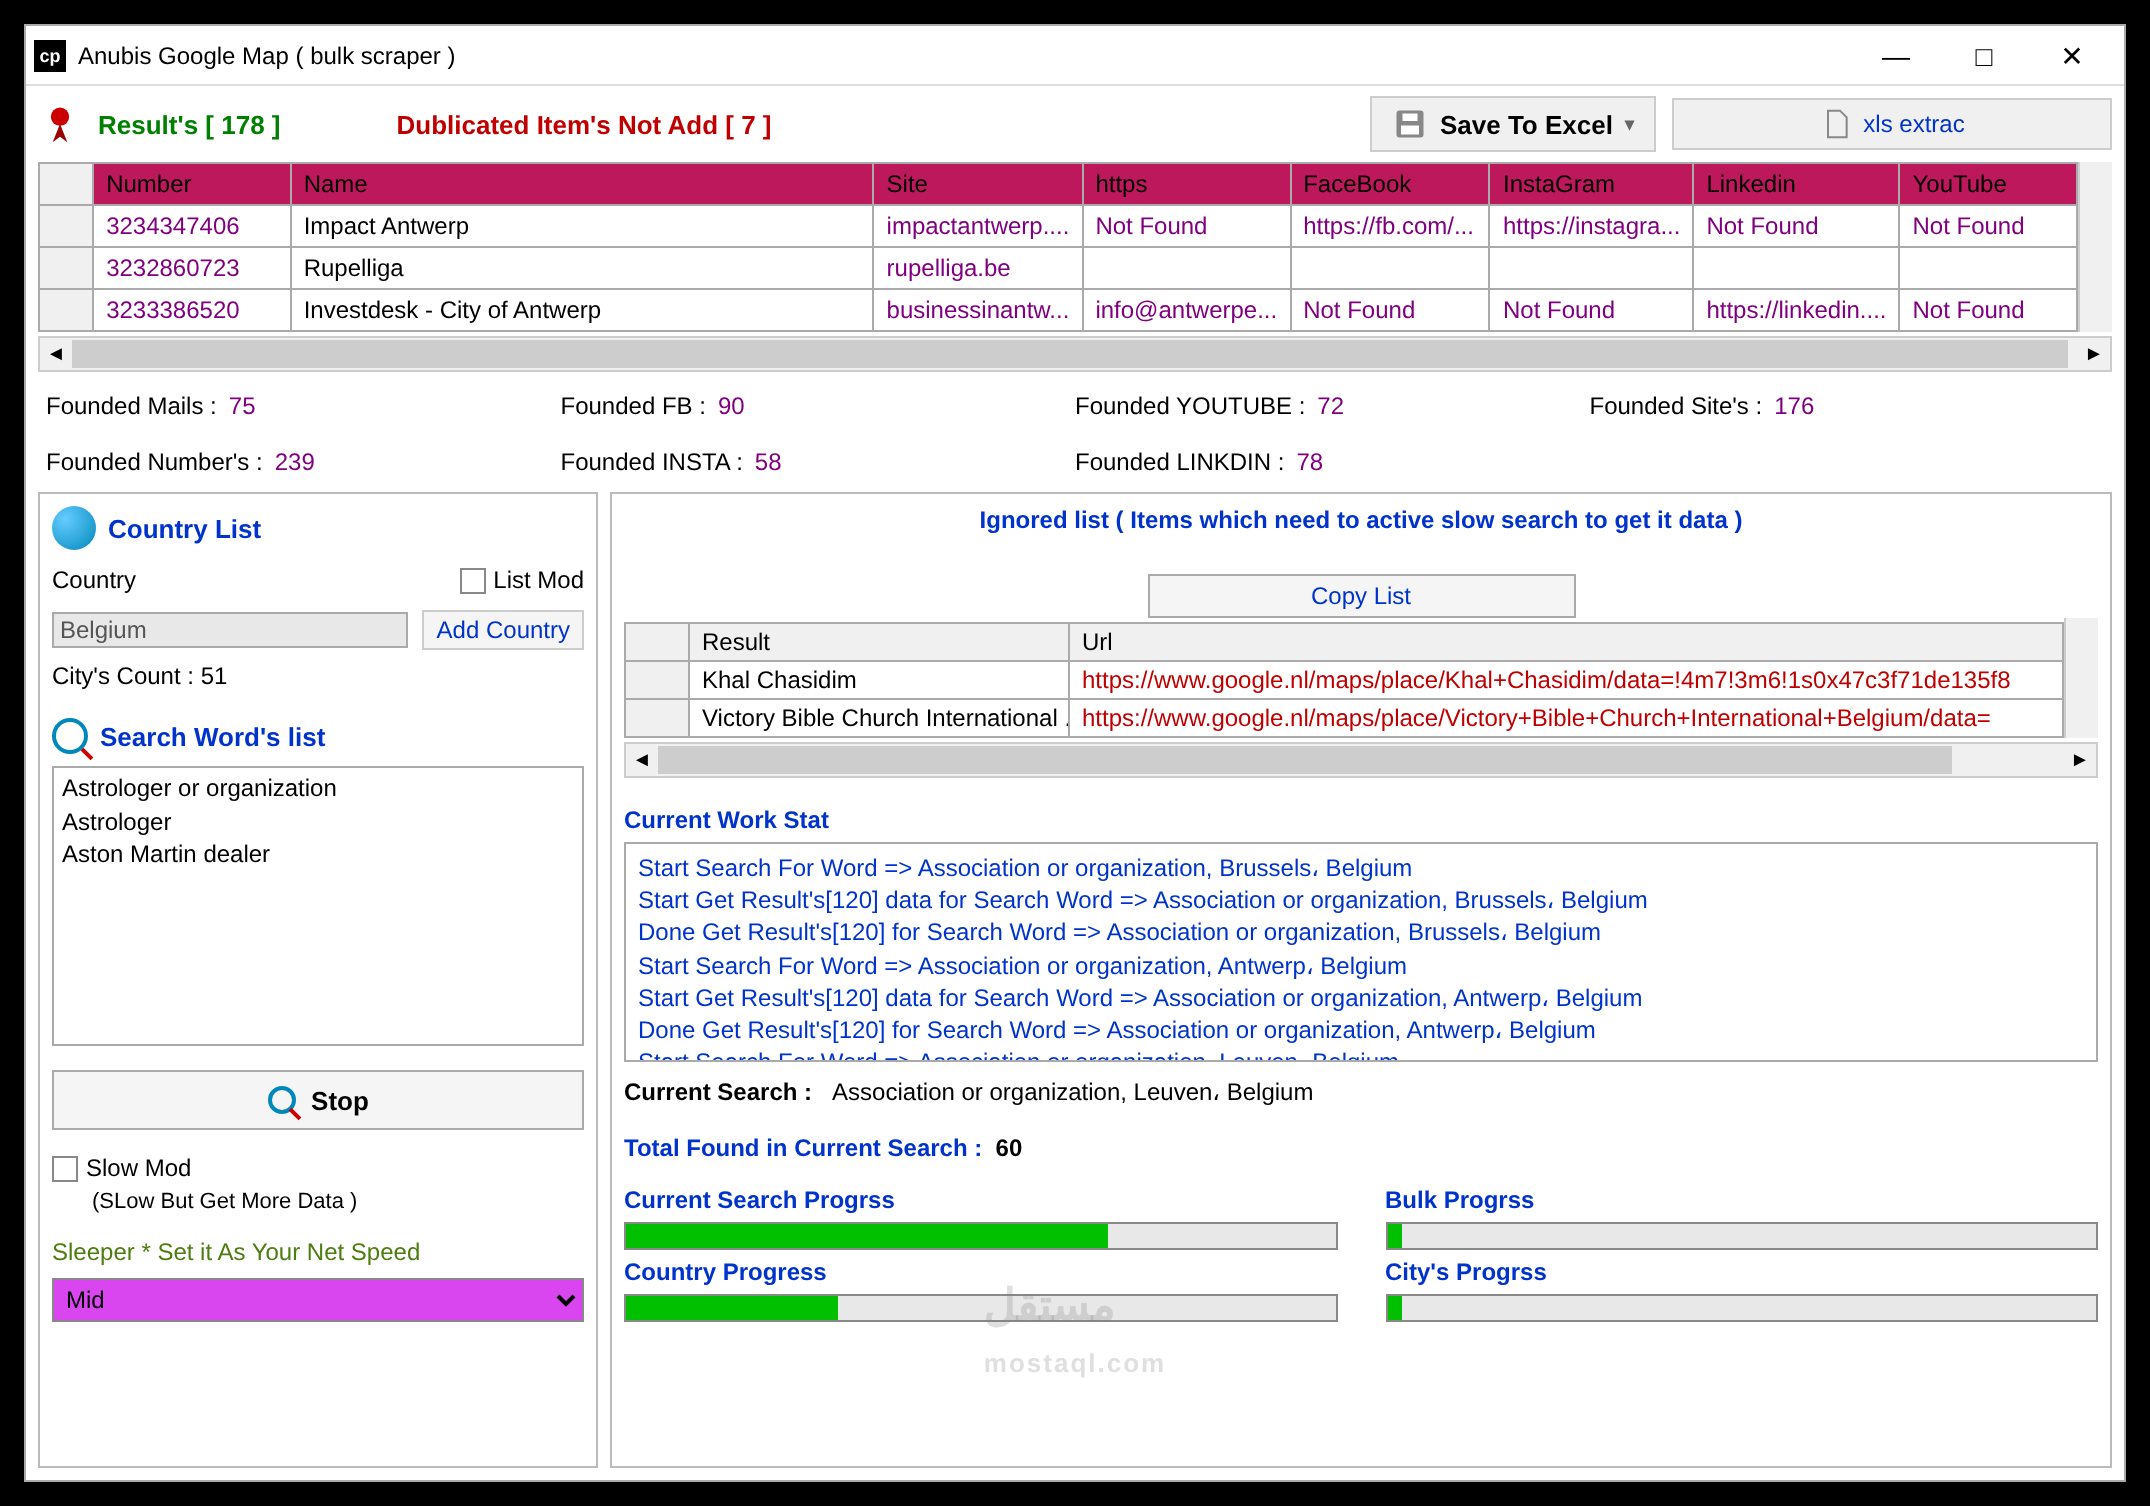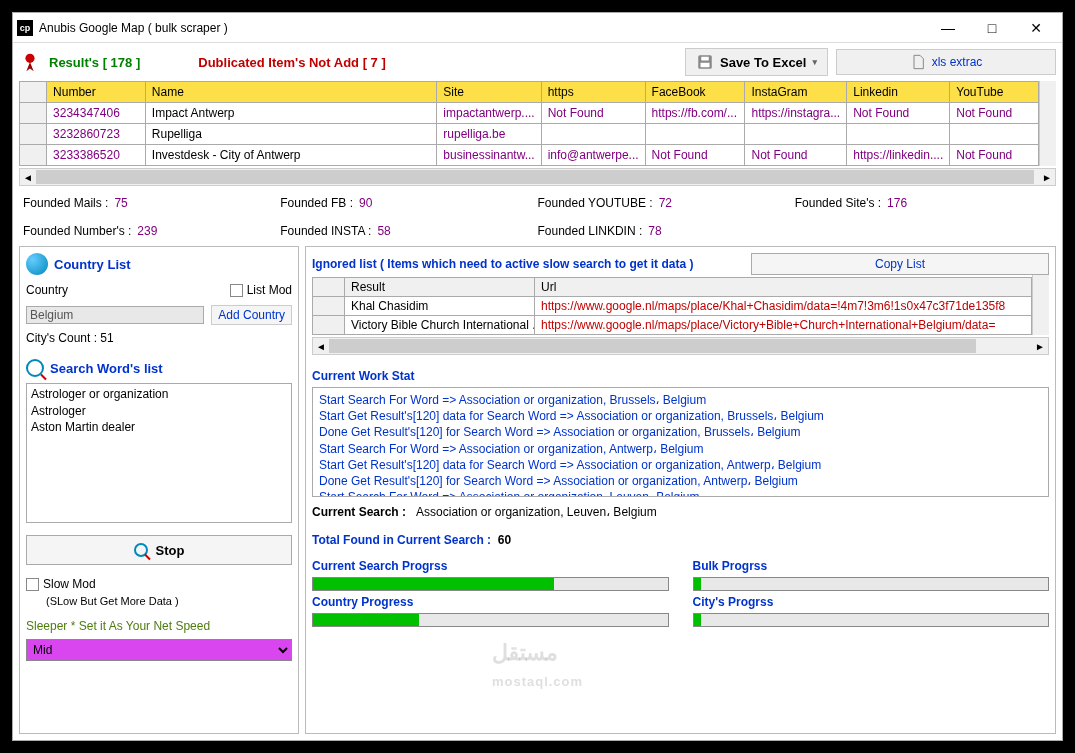--- a/index.html
+++ b/index.html
@@ -14,21 +14,21 @@
 .toolbar { height: 38px; display: flex; align-items: center; padding: 4px 6px; gap: 8px; }
 .results-icon { width: 22px; height: 22px; }
 .results-label { color: #008000; font-weight: bold; font-size: 13px; }
 .dup-label { color: #c00000; font-weight: bold; font-size: 13px; margin-left: 50px; }
 .toolbar-spacer { flex: 1; }
 .save-btn { display: flex; align-items: center; gap: 6px; background: #f0f0f0; border: 1px solid #ccc; padding: 4px 10px; font-size: 13px; font-weight: bold; cursor: pointer; }
 .xls-btn { display: flex; align-items: center; gap: 6px; background: #f0f0f0; border: 1px solid #ccc; padding: 4px 10px; font-size: 12px; color: #0033cc; width: 220px; justify-content: center; cursor: pointer; }
 
 .grid-wrap { padding: 0 6px; }
 .grid { border: 1px solid #888; width: 100%; border-collapse: collapse; font-size: 12px; }
-.grid th { background: #fde047; border: 1px solid #aaa; padding: 3px 6px; text-align: left; font-weight: normal; }
+.grid th { background: #be185d; border: 1px solid #aaa; padding: 3px 6px; text-align: left; font-weight: normal; }
 .grid td { border: 1px solid #aaa; padding: 3px 6px; color: #800080; white-space: nowrap; overflow: hidden; text-overflow: ellipsis; }
 .grid td.name { color: #000; }
 .grid .rowhdr { width: 28px; background: #f0f0f0; }
 .hscroll { height: 18px; background: #f0f0f0; border: 1px solid #ccc; margin-top: 2px; display: flex; align-items: center; }
 .hscroll .arrow { width: 16px; text-align: center; font-size: 10px; cursor: pointer;}
 .hscroll .track { flex: 1; position: relative; height: 14px; }
 .hscroll .thumb { position: absolute; height: 14px; background: #cdcdcd; }
 
 .stats { display: grid; grid-template-columns: 1fr 1fr 1fr 1fr; padding: 10px 10px 2px 10px; font-size: 12px; row-gap: 14px; }
 .stats span.lbl { color: #000; }
@@ -52,23 +52,23 @@
 .word-list { border: 1px solid #aaa; height: 140px; font-size: 12px; padding: 2px 4px; line-height: 1.35; margin-top: 2px; }
 
 .stop-btn { margin-top: 8px; height: 30px; border: 1px solid #aaa; background: #f5f5f5; display: flex; align-items: center; justify-content: center; gap: 8px; font-weight: bold; font-size: 13px; cursor: pointer;}
 .stop-btn .mag-icon { width: 14px; height: 14px; }
 
 .slow-row { display: flex; align-items: center; gap: 4px; font-size: 12px; margin-top: 8px; }
 .slow-sub { font-size: 11px; margin-left: 20px; }
 .sleeper-lbl { color: #4d7c0f; font-size: 12px; margin-top: 8px; }
 .sleeper-sel { width: 100%; border: 1px solid #888; font-size: 12px; padding: 2px; background: #d946ef; margin-top: 2px;}
 
-.ignored-row { display: flex; align-items: center; gap: 20px; }
+.ignored-row { display: flex; align-items: center; gap: 20px; flex-direction: column; }
 .ignored-lbl { color: #0033cc; font-weight: bold; font-size: 12px; flex: 1; }
-.copy-btn { width: 298px; border: 1px solid #aaa; background: #f5f5f5; font-size: 12px; color: #0033cc; text-align: center; padding: 3px; cursor: pointer;}
+.copy-btn { width: 214px; border: 1px solid #aaa; background: #f5f5f5; font-size: 12px; color: #0033cc; text-align: center; padding: 3px; cursor: pointer;}
 
 .ignored-grid { border: 1px solid #888; width: 100%; border-collapse: collapse; font-size: 12px; margin-top: 2px; table-layout: fixed;}
 .ignored-grid th { background: #f0f0f0; border: 1px solid #aaa; padding: 2px 6px; text-align: left; font-weight: normal; }
 .ignored-grid td { border: 1px solid #aaa; padding: 2px 6px; white-space: nowrap; overflow: hidden; }
 .ignored-grid td.res { color: #000; }
 .ignored-grid td.url { color: #c00000; }
 .ignored-grid .rowhdr { width: 32px; background: #f0f0f0; }
 
 .cws-lbl { color: #0033cc; font-weight: bold; font-size: 12px; margin-top: 14px; }
 .log-box { border: 1px solid #aaa; height: 110px; font-size: 12px; padding: 4px 6px; color: #0033cc; line-height: 1.35; margin-top: 4px; overflow: hidden;}

